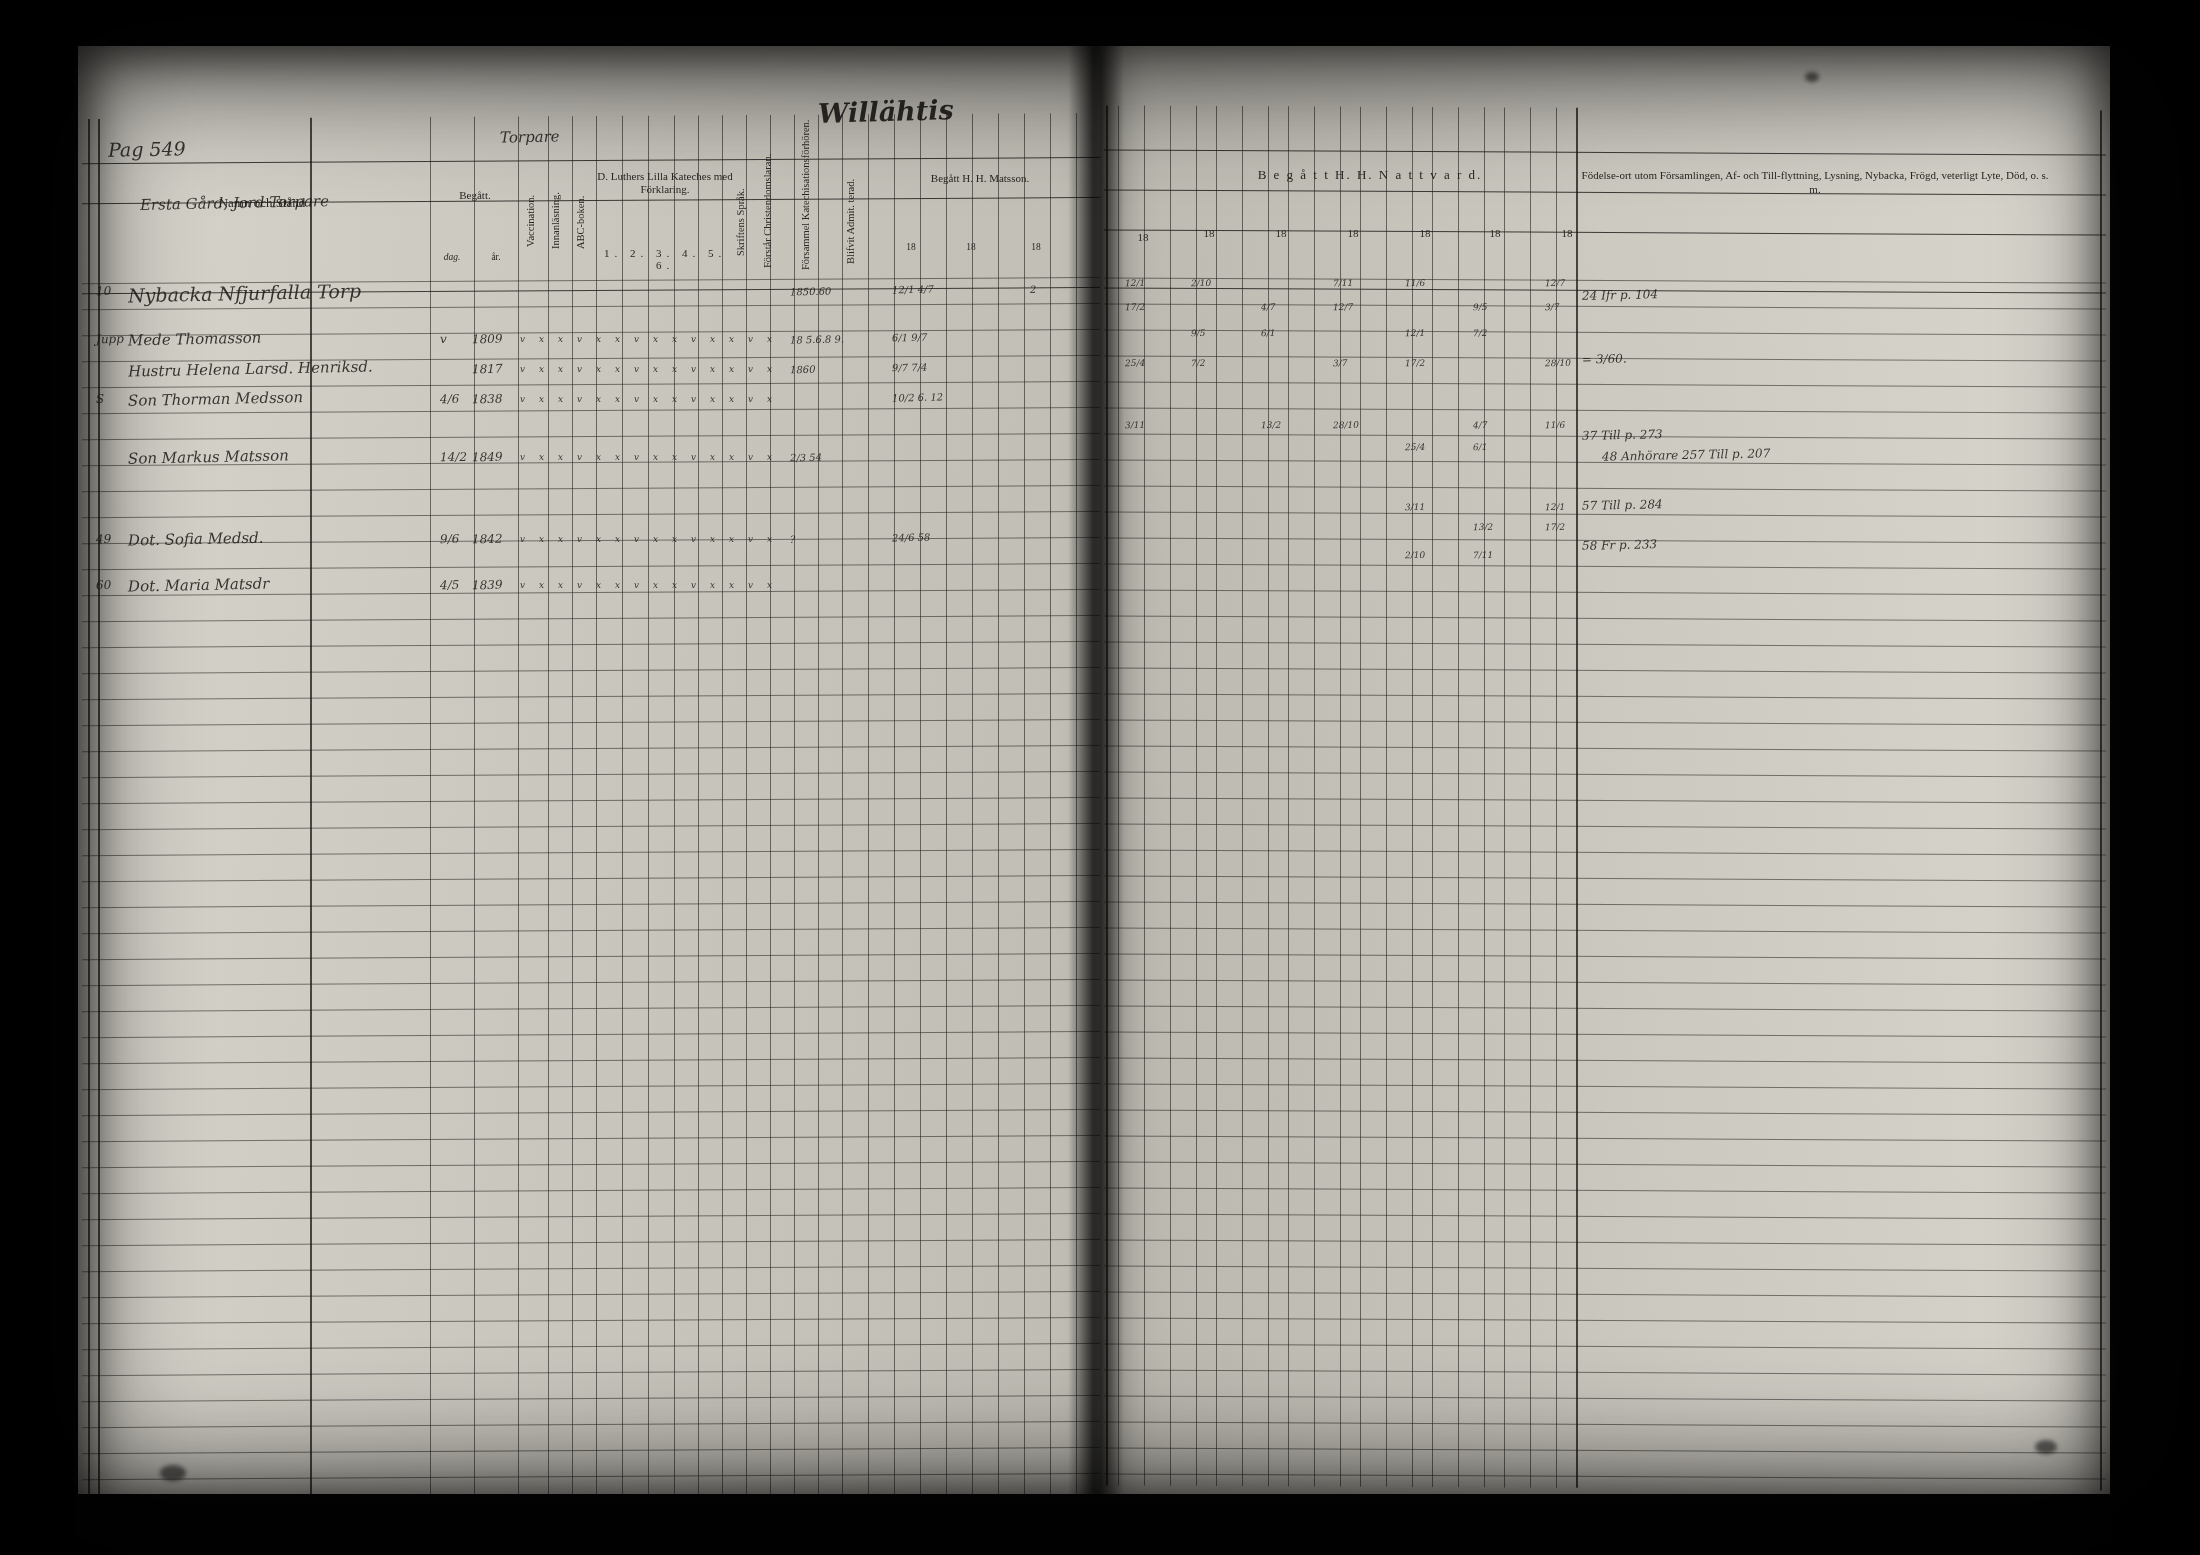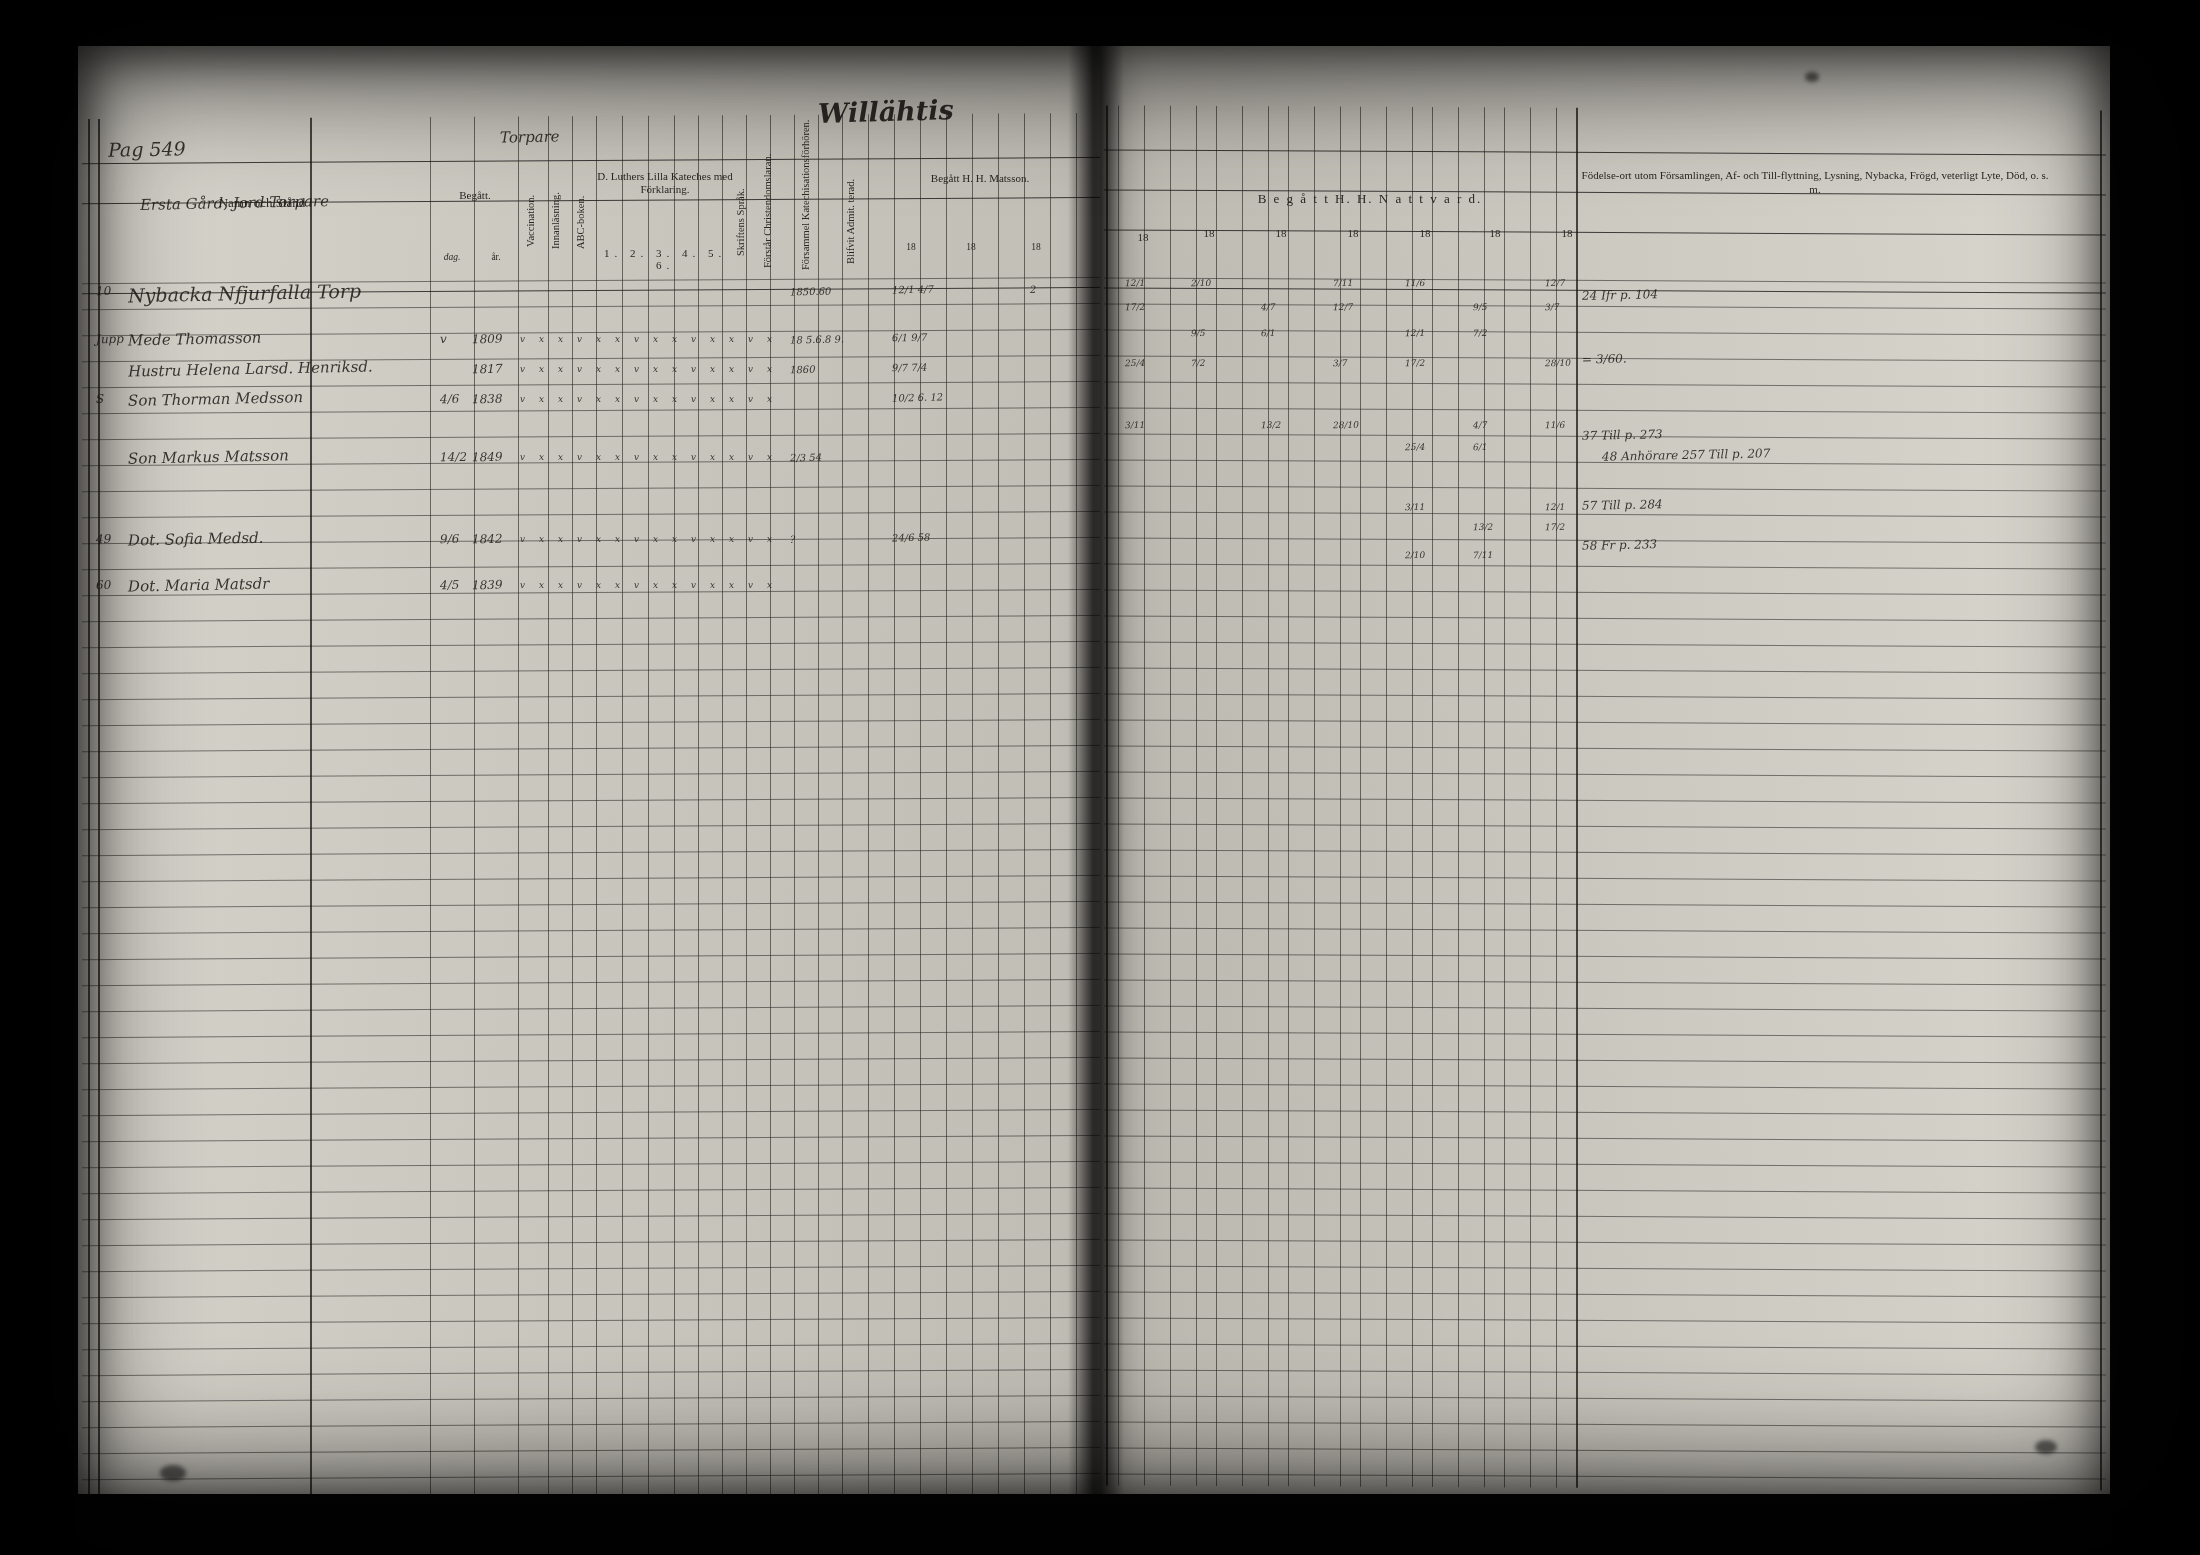--- a/index.html
+++ b/index.html
@@ -47,21 +47,21 @@
   .vline.thick{width:2px;background:rgba(25,23,20,.75);}
 
   
   .hdr{
     position:absolute;color:#2a2724;font-family:"Liberation Serif",serif;
     text-align:center;line-height:1.08;
   }
   .hdr.small{font-size:11px;}
   .hdr.tiny{font-size:9.5px;}
   .hdr.mid{font-size:13px;}
-  .hdr.sp{letter-spacing:2px;margin-top:24px;}
+  .hdr.sp{letter-spacing:2px;}
   .vhdr{
     position:absolute;color:#2a2724;font-size:10.5px;
     writing-mode:vertical-rl;transform:rotate(180deg);
     text-align:center;line-height:1.05;white-space:nowrap;
   }
 
   
   .hw{
     position:absolute;color:#1d1b18;font-family:"DejaVu Serif",serif;
     font-style:italic;white-space:nowrap;

